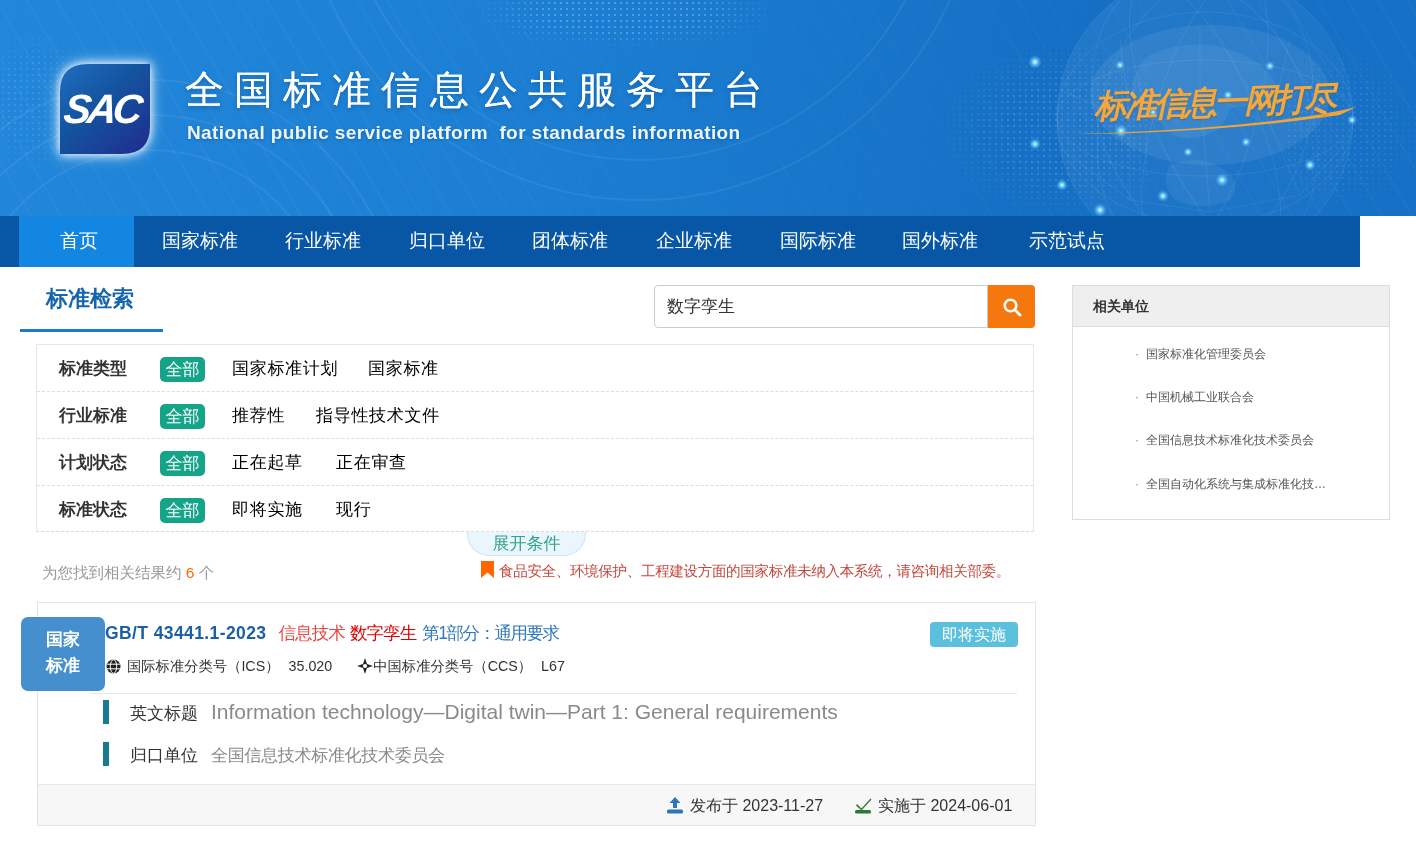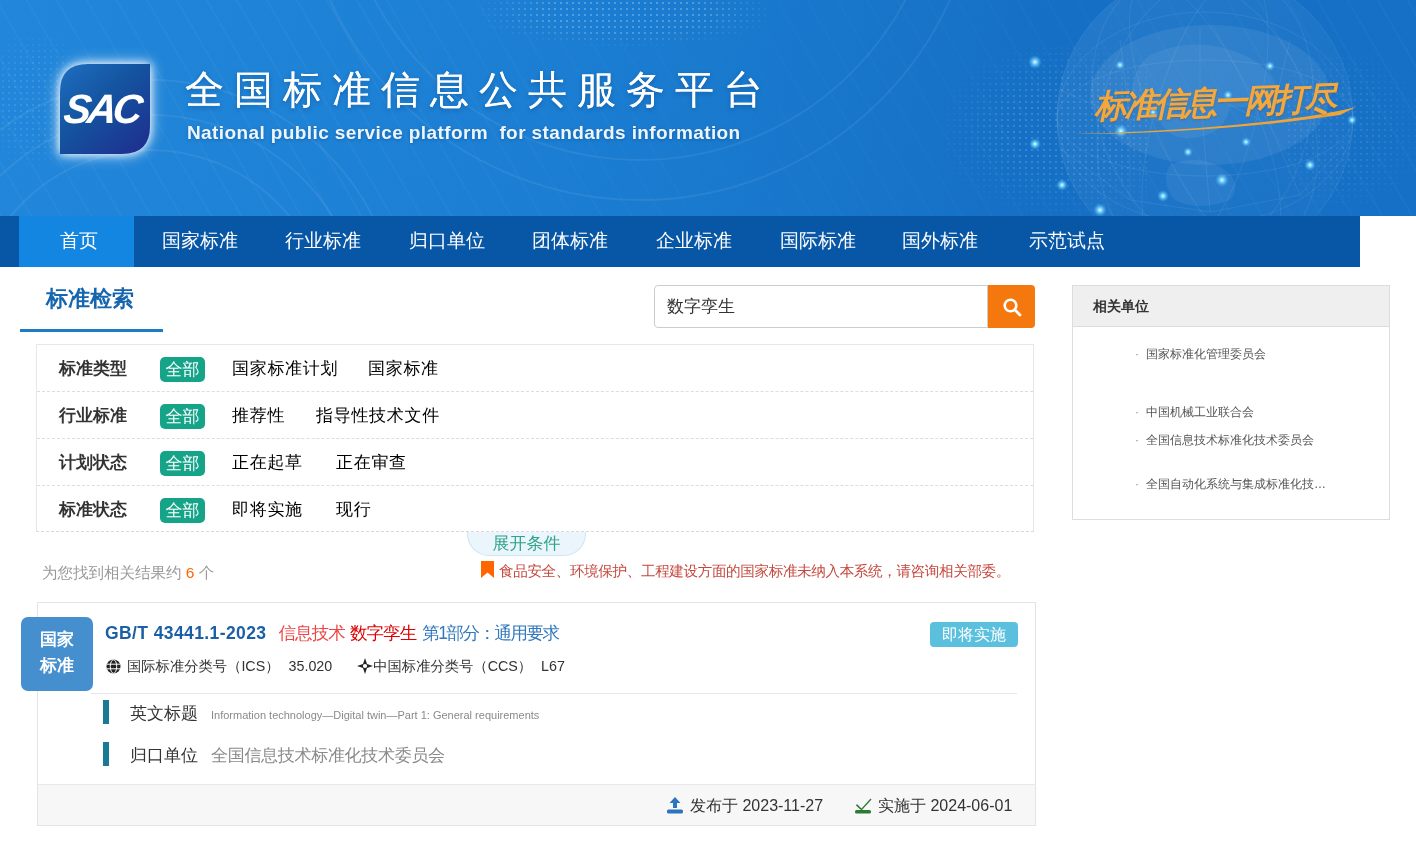--- a/index.html
+++ b/index.html
@@ -81,35 +81,35 @@
   line-height:23px; color:#2fa38b; font-size:17px; }
 
 .result-count { position:absolute; left:42px; top:563px; font-size:15.5px; color:#999; }
 .result-count b { color:#f60; font-weight:normal; }
 .notice { position:absolute; left:481px; top:561px; font-size:14.6px; letter-spacing:-0.4px; color:#c5483e; }
 .notice svg { vertical-align:-3px; margin-right:5px; }
 
 
 .card { position:absolute; left:37px; top:602px; width:999px; height:224px;
   border:1px solid #e4e4e4; background:#fff; }
-.badge-type { position:absolute; left:-17px; top:14px; width:72px; height:74px; background:#458fce;
+.badge-type { position:absolute; left:-17px; top:14px; width:84px; height:74px; background:#458fce;
   border-radius:7px; color:#fff; font-size:17px; font-weight:bold; text-align:center;
   line-height:26px; padding-top:10px; }
 .c-title { position:absolute; left:67px; top:18px; font-size:17.5px; white-space:nowrap; }
 .c-title .no { color:#1b5fa6; font-weight:bold; font-size:17.5px; letter-spacing:0.4px; }
 .c-title .blue { color:#ef4444; letter-spacing:-0.9px; }
 .c-title .blue2 { color:#3279bd; letter-spacing:-1.5px; }
 .c-title .red { color:#d00; letter-spacing:-0.9px; }
 .badge-status { position:absolute; left:892px; top:19px; width:88px; height:25px; background:#5bc0de;
   border-radius:4px; color:#fff; font-size:16px; text-align:center; line-height:25px; }
 .c-ics { position:absolute; left:68px; top:54px; font-size:14.3px; color:#333; }
 .c-ics svg { vertical-align:-2.5px; }
 .c-divider { position:absolute; left:53px; top:90px; width:926px; height:1px; background:#e8e8e8; }
 .c-row { position:absolute; left:65px; font-size:17px; color:#8a8a8a; white-space:nowrap; }
-.c-row .vlat { font-size:11px; letter-spacing:0; }
+.c-row .vlat { font-size:21px; letter-spacing:0; }
 .c-row .vcjk { letter-spacing:-0.3px; }
 .c-row .bar { display:inline-block; width:6px; height:24px; background:#1a7a93; vertical-align:-5px;
   margin-right:21px; }
 .c-row .k { color:#333; margin-right:13px; }
 .c-footer { position:absolute; left:0; bottom:0; width:997px; height:41px; background:#f7f7f7;
   border-top:1px solid #e9e9e9; }
 .c-footer .seg { position:absolute; top:0; height:41px; line-height:41px; font-size:16px; color:#333; }
 .c-footer svg { vertical-align:-3px; margin-right:6px; }
 </style>
 </head>
@@ -223,21 +223,21 @@
   <div class="searchbtn">
       <svg width="22" height="22" viewBox="0 0 22 22">
     <circle cx="9.5" cy="9.5" r="5.8" fill="none" stroke="#fff" stroke-width="2.6"></circle>
     <line x1="13.8" y1="13.8" x2="19" y2="19" stroke="#fff" stroke-width="2.8" stroke-linecap="round"></line>
   </svg>
     </div>
 
   <div class="sidebar">
     <div class="sb-head">相关单位</div>
     <div class="sb-item" style="top:60px"><i>·</i>国家标准化管理委员会</div>
-    <div class="sb-item" style="top:118px"><i>·</i>中国机械工业联合会</div>
+    <div class="sb-item" style="top:103px"><i>·</i>中国机械工业联合会</div>
     <div class="sb-item" style="top:146px"><i>·</i>全国信息技术标准化技术委员会</div>
     <div class="sb-item" style="top:190px"><i>·</i>全国自动化系统与集成标准化技…</div>
   </div>
 
   <div class="filter">
     <div class="frow b" style="top:0">
       <span class="lab">标准类型</span>
         <span class="all">全部</span>
       <em style="left:195px">国家标准计划</em>
         <em style="left:331px">国家标准</em>

